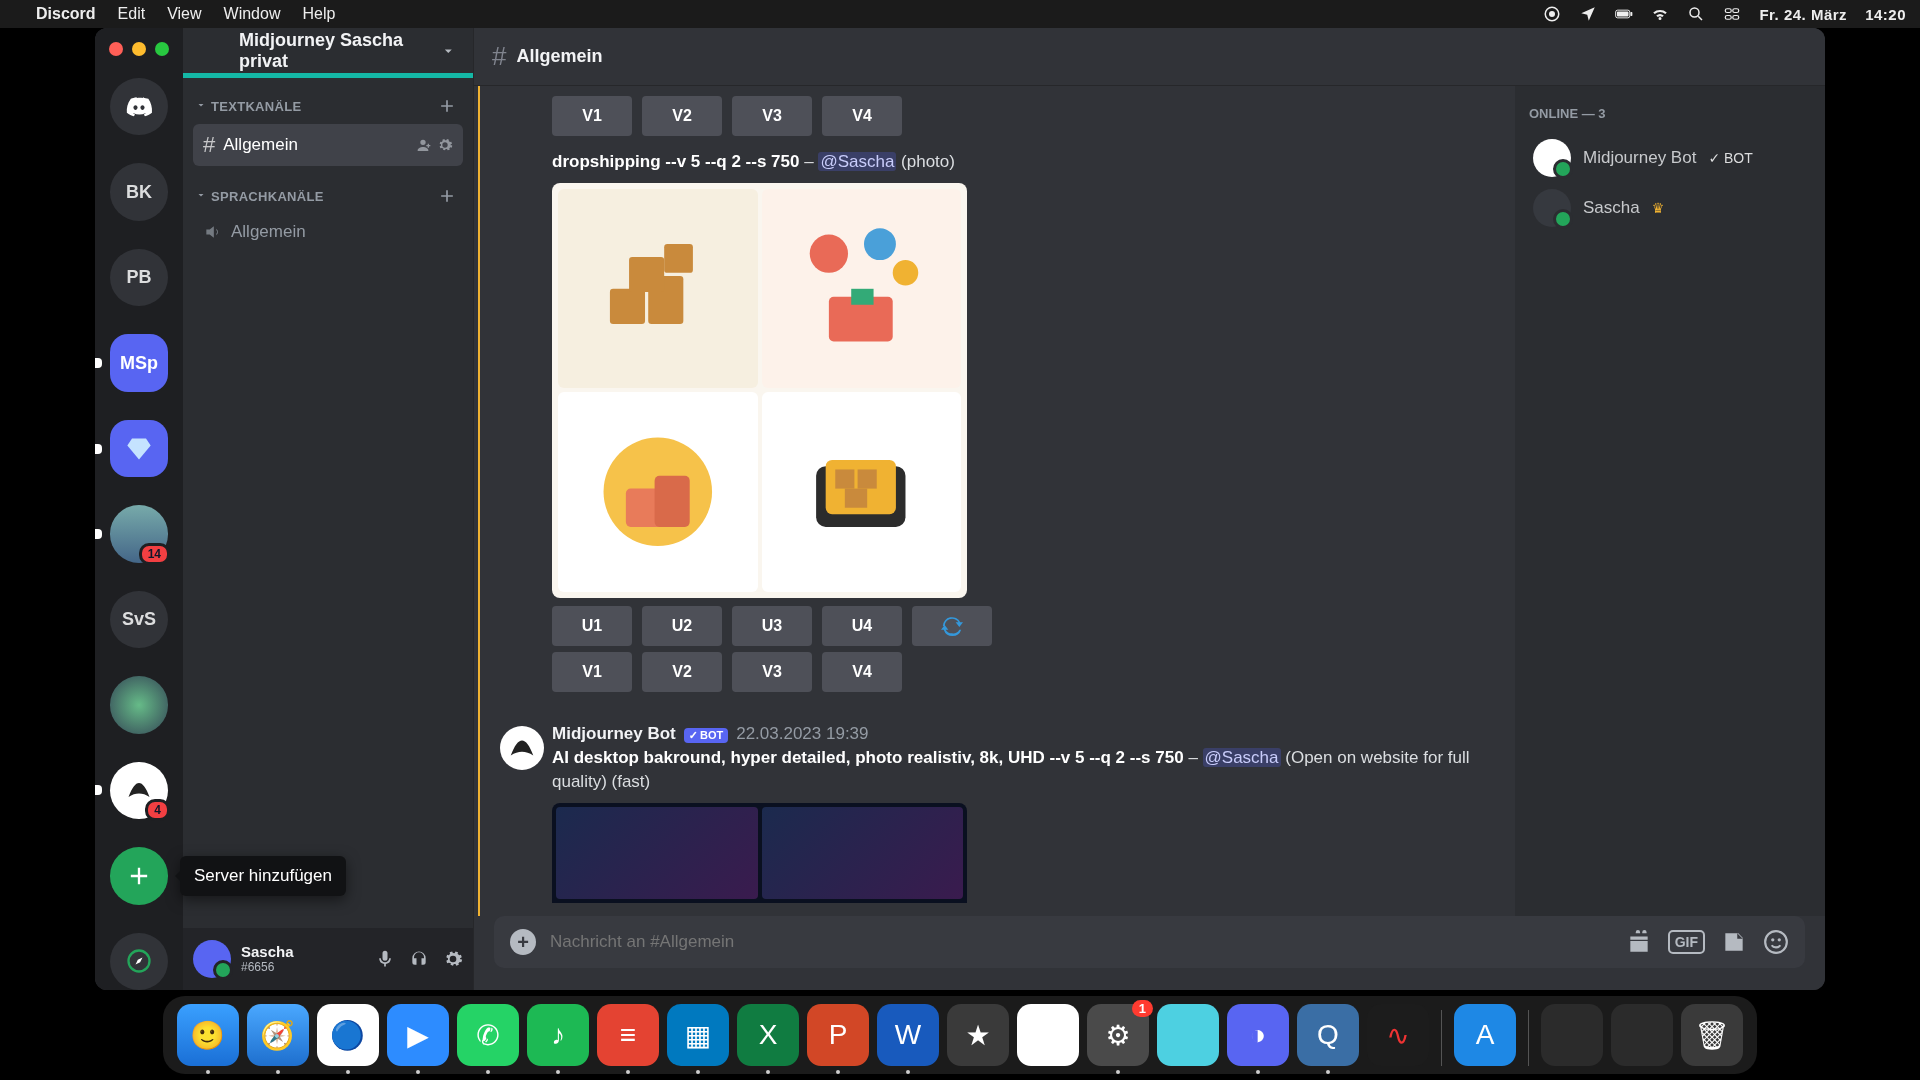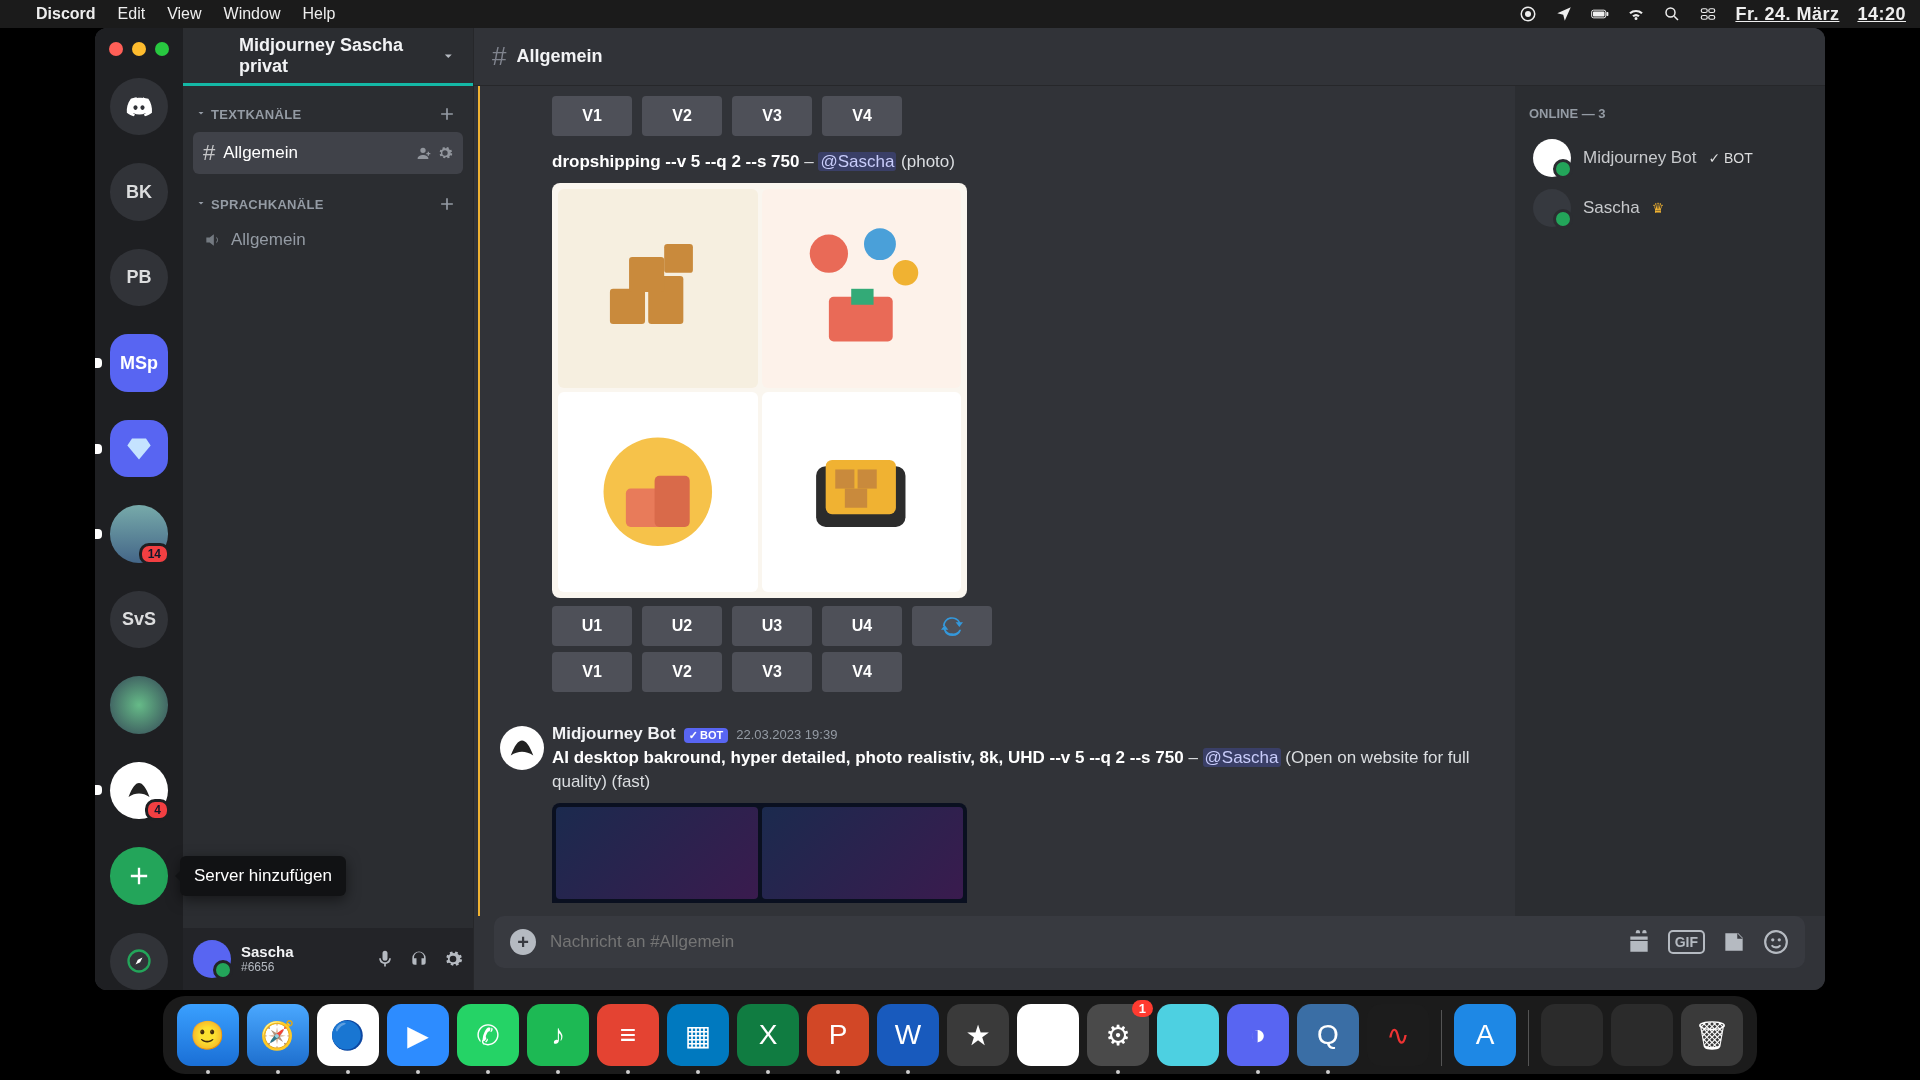--- a/index.html
+++ b/index.html
@@ -20,21 +20,21 @@
   display: flex;
   align-items: center;
   padding: 0 14px;
   color: #eee;
   font-size: 16px;
   justify-content: space-between;
 }
 .menubar-left, .menubar-right { display: flex; align-items: center; gap: 22px; }
 .menubar-left .apple { font-size: 18px; }
 .menubar-left .app { font-weight: 700; }
-.menubar-right { gap: 18px; font-size: 18px; text-decoration: underline; }
+.menubar-right { gap: 18px; font-size: 15px; }
 .menubar-right .clock { font-weight: 600; letter-spacing: .5px; }
 .menubar svg { width: 18px; height: 18px; fill: #eee; }
 
 
 .window {
   height: 962px;
   margin: 0 95px;
   background: #313338;
   border-radius: 12px;
   display: flex;
@@ -93,21 +93,21 @@
   border:6px solid transparent; border-right-color:#111214; border-left:none;
 }
 
 
 .sidebar{
   width:290px;
   background:#2b2d31;
   display:flex; flex-direction:column;
 }
 .sidebar .hdr{
-  height:58px; border-bottom:3px solid #14b8a6;
+  height:50px; border-bottom:5px solid #14b8a6;
   display:flex; align-items:center; padding:0 16px 0 56px;
   font-weight:700; font-size:18px; color:#f2f3f5;
   justify-content:space-between;
 }
 .sidebar .hdr svg{width:18px;height:18px;fill:#b5bac1}
 .cat{
   display:flex;align-items:center;justify-content:space-between;
   padding:18px 16px 6px 12px;
   color:#949ba4; font-size:13px; font-weight:600; letter-spacing:.3px;
 }
@@ -149,21 +149,21 @@
 .chanhdr .search svg{width:16px;height:16px;fill:#949ba4}
 
 .chat-body{flex:1;display:flex;overflow:hidden}
 .messages{flex:1;overflow-y:auto;padding:0 0 20px 0;border-left:2px solid #f0b232;margin-left:4px}
 .msg{padding:4px 20px 4px 72px;position:relative}
 .msg .avatar{position:absolute;left:20px;top:6px;width:44px;height:44px;border-radius:50%;background:#fff;display:flex;align-items:center;justify-content:center}
 .msg .avatar svg{width:30px;height:30px}
 .msg .head{display:flex;align-items:baseline;gap:8px;margin-bottom:2px}
 .msg .author{font-weight:600;color:#f2f3f5;font-size:17px}
 .msg .bot{background:#5865f2;color:#fff;font-size:11px;font-weight:600;border-radius:4px;padding:1px 5px;display:inline-flex;align-items:center;gap:2px}
-.msg .ts{color:#949ba4;font-size:13px}
+.msg .ts{color:#949ba4;font-size:17px}
 .msg .body{color:#dbdee1;font-size:17px;line-height:1.45}
 .msg .body b{color:#fff;font-weight:700}
 .msg .mention{color:#c9cdfb;background:rgba(88,101,242,.25);border-radius:3px;padding:0 2px}
 .imgset{
   width:415px;height:415px;background:#faf6ef;border-radius:8px;
   margin:8px 0;display:grid;grid-template:1fr 1fr/1fr 1fr;gap:4px;padding:6px;
 }
 .imgset .cell{border-radius:6px;display:flex;align-items:center;justify-content:center;overflow:hidden}
 .c1{background:#f6efe0}.c2{background:#fdf2ea}.c3{background:#fff}.c4{background:#fff}
 .imgset svg{width:80%;height:80%}

